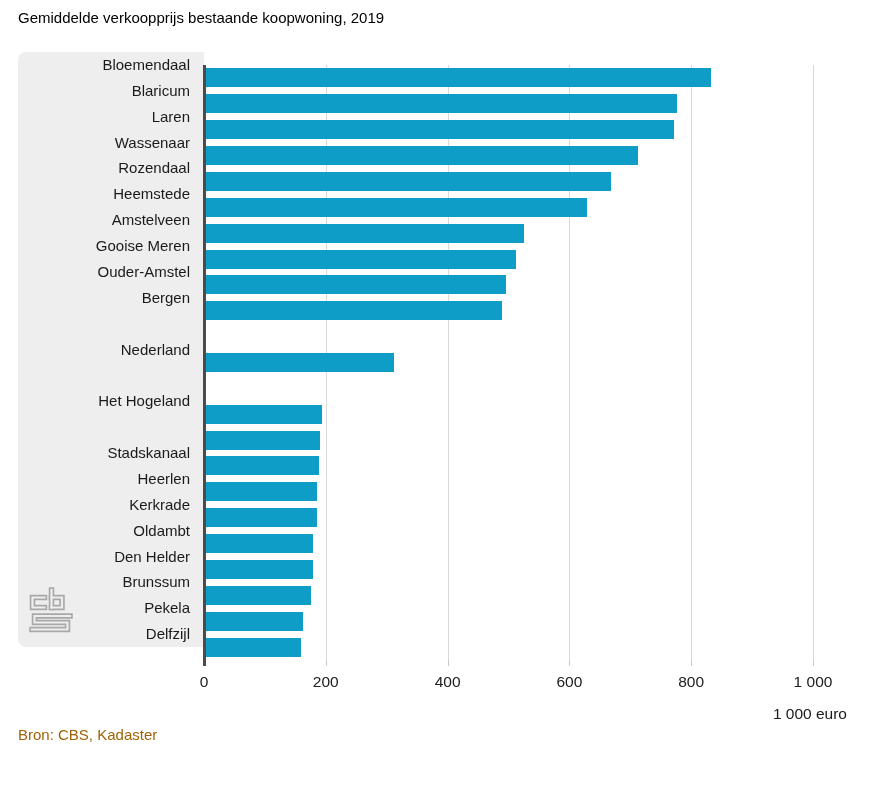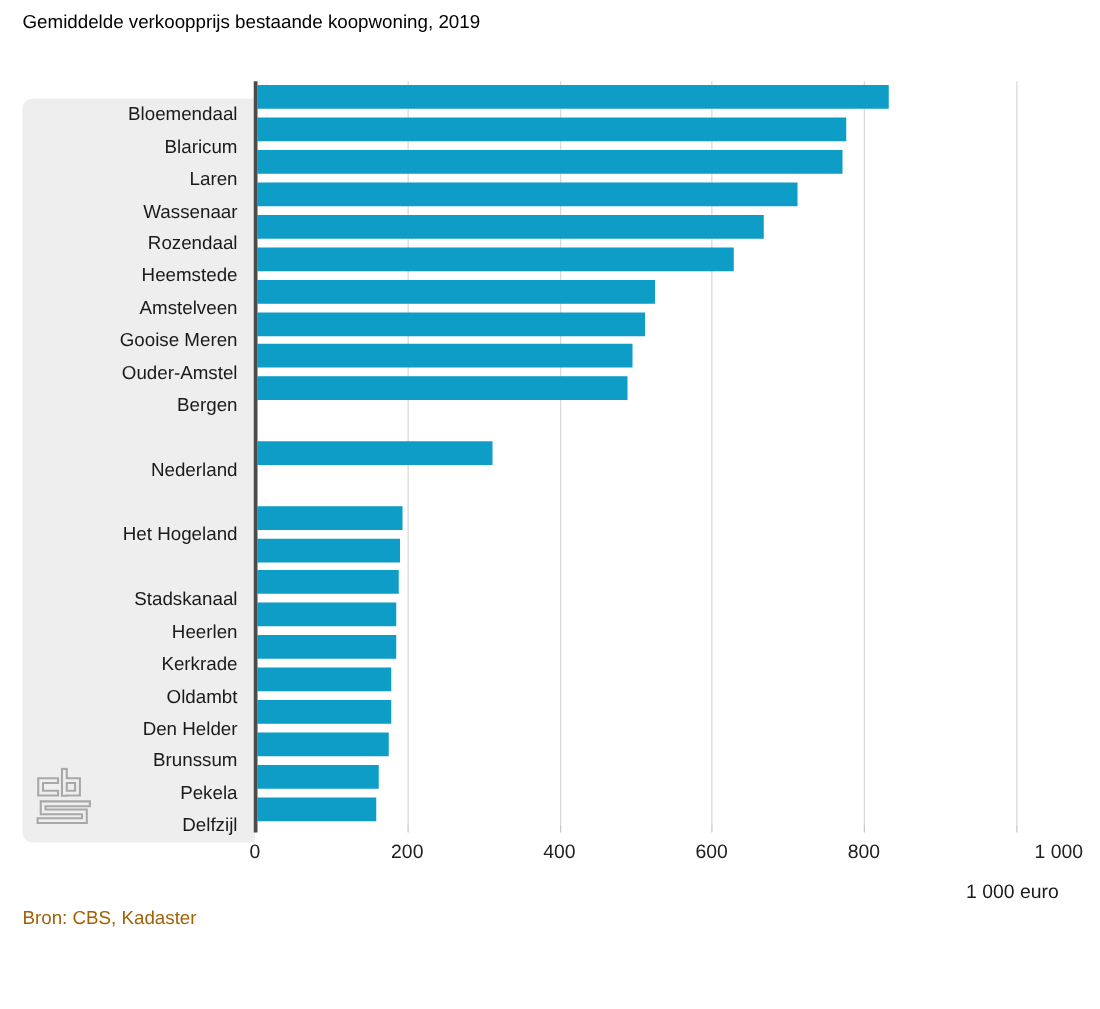--- a/index.html
+++ b/index.html
@@ -5,21 +5,21 @@
   html,body{margin:0;padding:0;background:#ffffff;}
   body{
     width:880px;height:807px;position:relative;overflow:hidden;
     font-family:"Liberation Sans",sans-serif;color:#000;
   }
   .title{
     position:absolute;left:18px;top:9px;margin:0;
     font-size:15px;font-weight:400;letter-spacing:0;
   }
   .label-panel{
-    position:absolute;left:18px;top:79px;width:186px;height:595px;
+    position:absolute;left:18px;top:52px;width:186px;height:595px;
     background:#eeeeee;border-radius:8px 0 0 8px;
   }
   .plot-area{
     position:absolute;left:204px;top:65px;width:651px;height:595px;
     background:#ffffff;
   }
   .gridline{position:absolute;top:0;width:1px;height:595px;background:#d9d9d9;}
   .tick-mark{position:absolute;top:595px;width:1px;height:6px;background:#c8c8c8;}
   .axis-line{
     position:absolute;left:203px;top:65px;width:3px;height:601px;background:#4b4b4b;
@@ -120,17 +120,17 @@
     <div class="bar" style="top: 546.696px; width: 97.44px; background: rgb(13, 157, 198);"></div>
     <div class="bar" style="top: 572.565px; width: 95.004px; background: rgb(13, 157, 198);"></div>
   </div>
 <div class="axis-line" id="axis-line" style="background: rgb(75, 75, 75);"></div>
 <div class="x-axis" id="x-axis">
     <span class="x-tick-label" style="left: 204px;">0</span>
     <span class="x-tick-label" style="left: 325.8px;">200</span>
     <span class="x-tick-label" style="left: 447.6px;">400</span>
     <span class="x-tick-label" style="left: 569.4px;">600</span>
     <span class="x-tick-label" style="left: 691.2px;">800</span>
-    <span class="x-tick-label" style="left: 847px;">1 000</span>
+    <span class="x-tick-label" style="left: 813px;">1 000</span>
   </div>
 
 <div class="unit-label">1 000 euro</div>
 <div class="source-note">Bron: CBS, Kadaster</div>
 
 </body></html>

